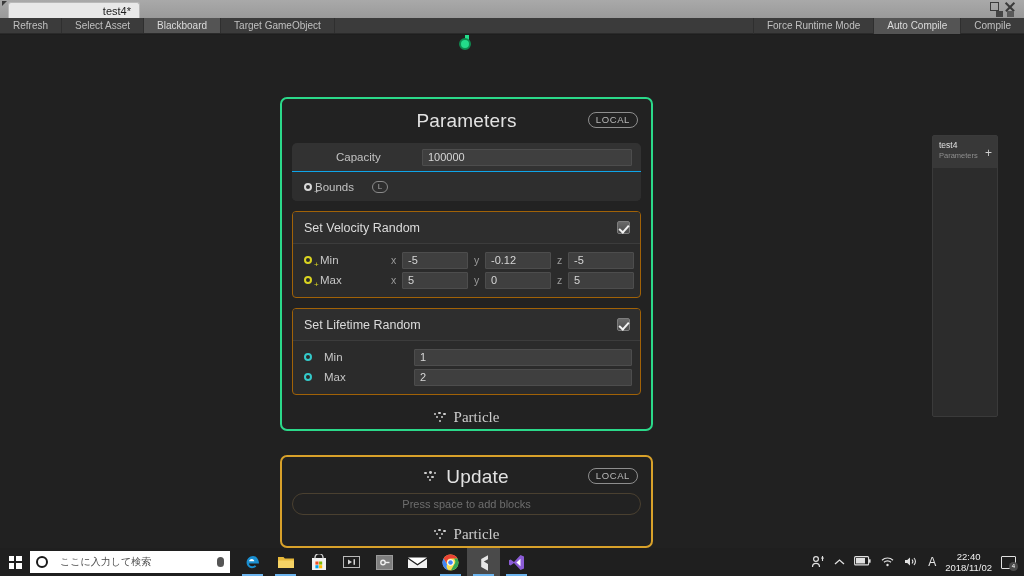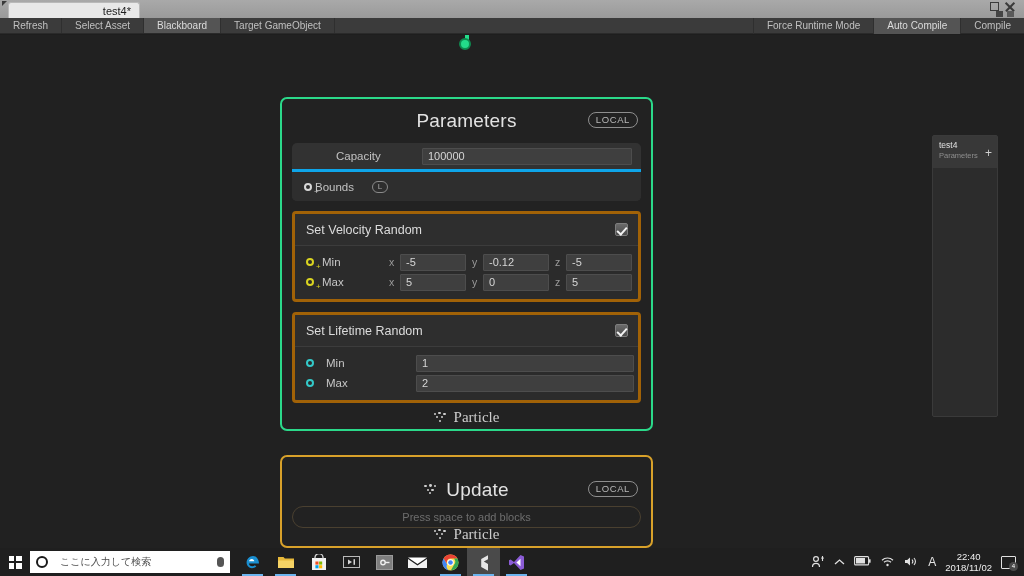--- a/index.html
+++ b/index.html
@@ -80,39 +80,39 @@
   .picon i:nth-child(1){ width:2.4px;height:2.4px; left:0px;  top:1px;}
   .picon i:nth-child(2){ width:2.8px;height:2.8px; left:4.6px;top:0px;}
   .picon i:nth-child(3){ width:2.4px;height:2.4px; left:9.6px;top:1px;}
   .picon i:nth-child(4){ width:2.2px;height:2.2px; left:2.6px;top:4.6px;}
   .picon i:nth-child(5){ width:2.2px;height:2.2px; left:7.2px;top:4.6px;}
   .picon i:nth-child(6){ width:2.2px;height:2.2px; left:5px;  top:8.2px;}
 
   
   .slot-group { margin:0 10px; border-radius:5px; overflow:hidden; background:#323232; }
   .slot-row { height:29px; display:flex; align-items:center; padding:0 0 0 12px;
-              border-bottom:3px solid #0ea5e9; }
+              border-bottom:1px solid #0ea5e9; }
   .slot-row:last-child { border-bottom:none; background:#2e2e2e;}
   .slot-label { font-size:11.5px; color:#c2c2c2; width:118px; }
   .slot-label.indent { padding-left:32px; width:118px;}
   .field { height:17px; background:#3f3f3f; border:1px solid #4d4d4d; border-radius:1px;
            font-size:11px; color:#d6d6d6; line-height:15px; padding:0 5px; }
 
   .oport { width:8px;height:8px;border-radius:50%; border:2px solid #d8d8d8;
            display:inline-block; position:relative; margin-right:3px; flex:0 0 auto;}
   .oport.ylw { border-color:#d9d321; }
   .oport.cyan{ border-color:#34c9c9; }
   .plusmark { position:absolute; left:8px; top:4px; font-size:8px; color:#d0d0d0; line-height:6px;}
   .plusmark.ylw{color:#d9d321;}
 
   .lbadge { width:16px;height:12px;border:1.2px solid #8a8a8a;border-radius:7px;
             font-size:8px;color:#a5a5a5;text-align:center;line-height:10px; margin-left:18px;}
 
   
-  .block { margin:10px 10px 0 10px; background:#2b2b2b; border:3px solid #a16207;
+  .block { margin:10px 10px 0 10px; background:#2b2b2b; border:1px solid #a16207;
            border-radius:4px; overflow:hidden; }
   .block-head { height:32px; display:flex; align-items:center; justify-content:space-between;
                 padding:0 10px 0 11px; background:#2e2e2e; border-bottom:1px solid #3c3c3c;}
   .block-title { font-size:12.5px; color:#dcdcdc; }
   .chk { width:13px;height:13px;border-radius:2px;
          background:linear-gradient(180deg,#6a6a6a,#4a4a4a); border:1px solid #7d7d7d;
          position:relative; }
   .chk:after { content:""; position:absolute; left:3.4px; top:0.6px; width:4px;height:8px;
          border:solid #f2f2f2; border-width:0 2px 2px 0; transform:rotate(42deg); }
   .block-body { padding:6px 0 7px 0; }
@@ -308,21 +308,21 @@
               <i></i>
               <i></i>
               <i></i>
               <i></i>
             </span>
           <span class="fl">Particle</span>
         </div>
       </div>
 
       <div class="node upd">
-        <div class="node-title" style="height:40px;margin-top:13px;">
+        <div class="node-title" style="height:40px;">
           <span class="picon" style="width:15px;height:12px;">
               <i></i>
               <i></i>
               <i></i>
               <i></i>
               <i></i>
               <i></i>
             </span>
           <span class="t">Update</span>
           <span class="local-badge" style="top:11px;">LOCAL</span>

